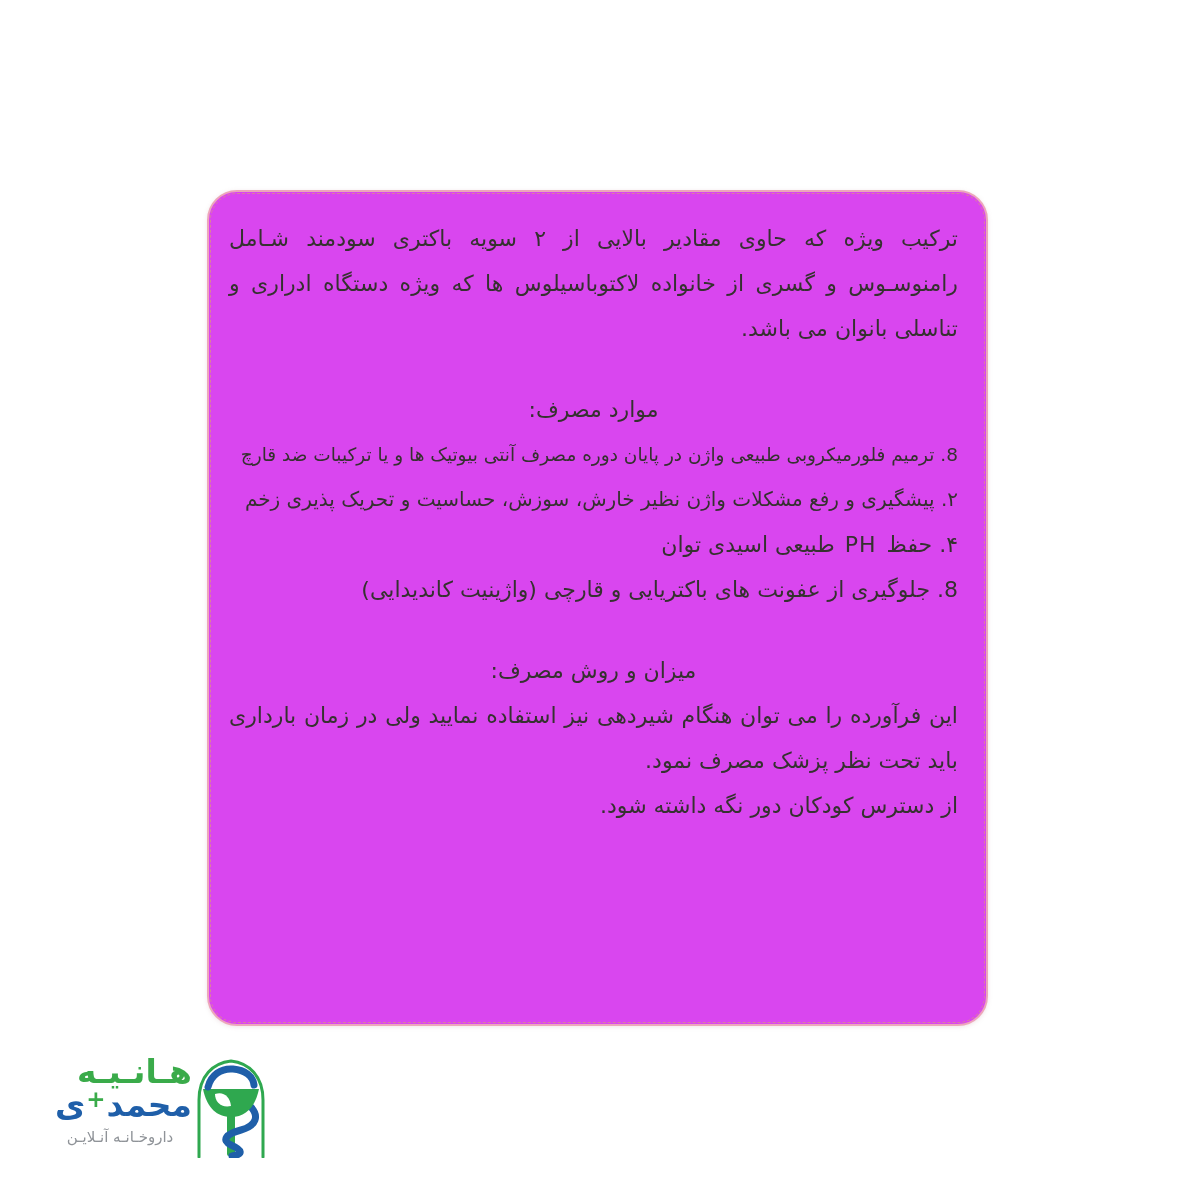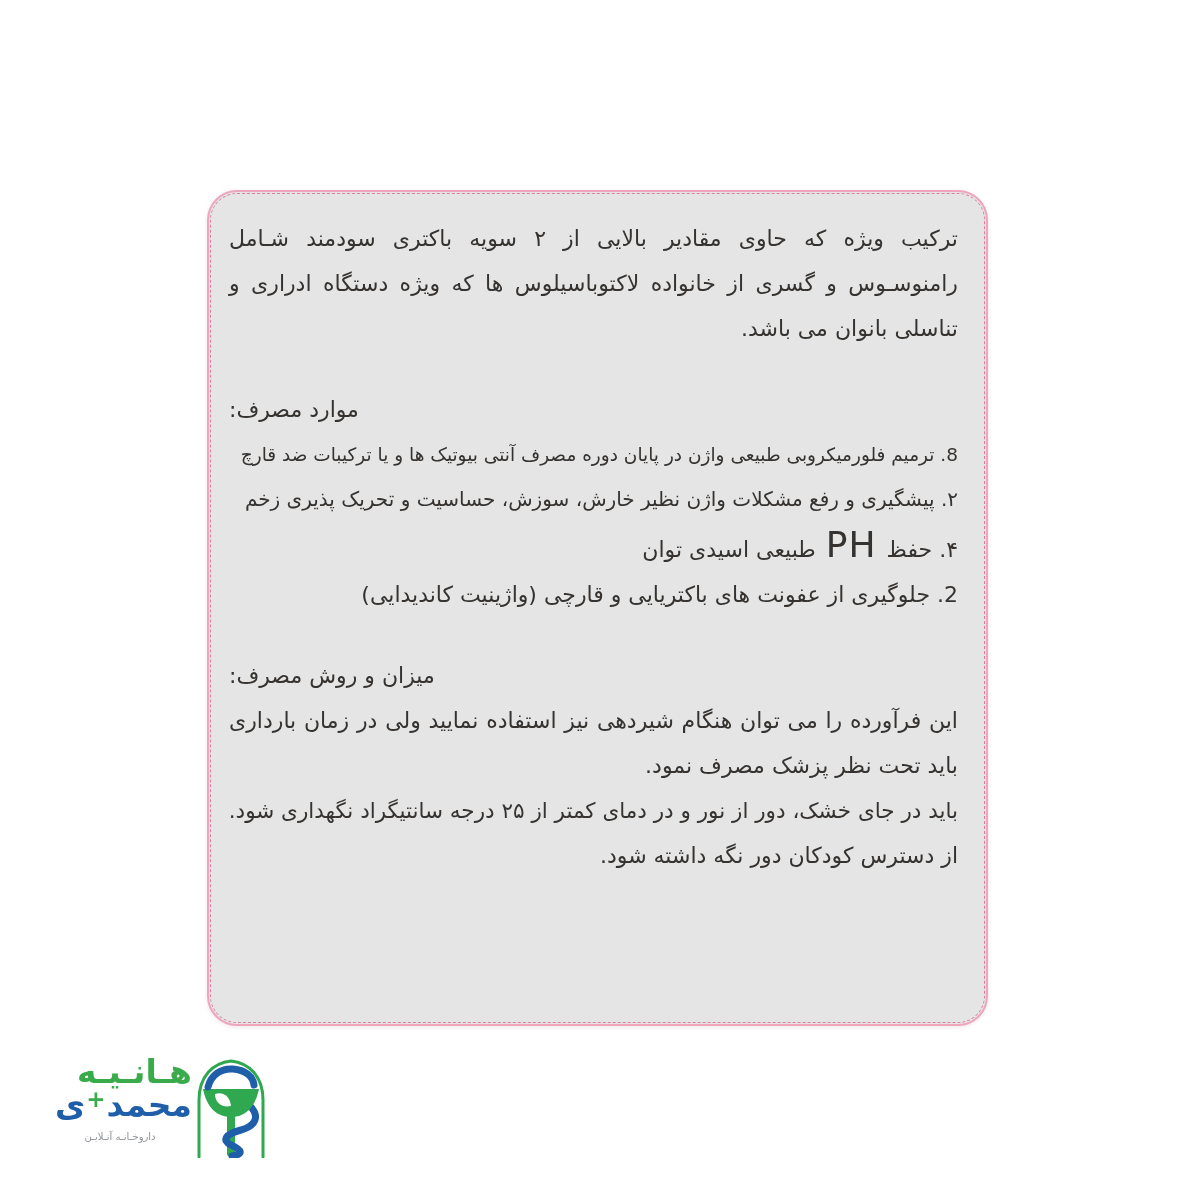--- a/index.html
+++ b/index.html
@@ -5,43 +5,43 @@
   html,body{margin:0;padding:0;}
   body{
     width:1200px;height:1200px;position:relative;overflow:hidden;
     background:#ffffff;
     font-family:"DejaVu Sans",sans-serif;
   }
   
   .card{
     position:absolute;left:207px;top:190px;width:781px;height:836px;
     box-sizing:border-box;
-    background:#e5e5e5;
+    background:#d946ef;
     border:2px solid #eda6bb;
     outline:1px dashed #db7f9d;
     outline-offset:-4px;
     border-radius:30px;
     direction:rtl;
     color:#35322f;
     box-shadow:0 1px 4px rgba(190,150,160,.25);
   }
   .card-inner{
     box-sizing:border-box;
     padding:24px 28px 0 20px;
     height:100%;
     font-size:22px;
     line-height:45px;
   }
   .para{margin:0;text-align:justify;}
-  .heading{margin:36px 0 0 0;text-align:left;}
+  .heading{margin:36px 0 0 0;text-align:center;}
   .line{
     margin:0;text-align:right;white-space:nowrap;overflow:hidden;
   }
   .ph-latin{
-    font-size:36px;
+    font-size:22px;
     letter-spacing:1px;
     padding:0 3px;
     direction:ltr;
     unicode-bidi:embed;
   }
   
   .logo{
     position:absolute;left:50px;top:1056px;width:228px;
     display:flex;align-items:flex-start;
     direction:ltr;
@@ -52,47 +52,46 @@
   }
   .logo-name2{
     color:#1f5fa9;font-weight:bold;font-size:33px;line-height:36px;margin:0;
     direction:rtl;
   }
   .logo-plus{
     color:#3aab4a;font-size:23px;font-weight:bold;
     position:relative;top:-9px;margin:0 1px;display:inline-block;
   }
   .logo-tagline{
-    color:#8f9398;font-size:10px;line-height:14px;margin:4px 2px 0 0;
+    color:#8f9398;font-size:15px;line-height:14px;margin:4px 2px 0 0;
     text-align:center;
   }
   .logo-icon{width:78px;height:102px;flex:0 0 auto;}
 </style>
 </head>
 <body>
 
 <div class="card">
   <div class="card-inner">
 
     <p class="para">ترکیب ویژه که حاوی مقادیر بالایی از ۲ سویه باکتری سودمند شـامل رامنوسـوس و گسری از خانواده لاکتوباسیلوس ها که ویژه دستگاه ادراری و تناسلی بانوان می باشد.</p>
 
     <p class="heading">موارد مصرف:</p>
     <div class="line fit" style="font-size: 18.5px;">8. ترمیم فلورمیکروبی طبیعی واژن در پایان دوره مصرف آنتی بیوتیک ها و یا ترکیبات ضد قارچ</div>
     <div class="line fit" style="font-size: 20px; text-align: right;">۲. پیشگیری و رفع مشکلات واژن نظیر خارش، سوزش، حساسیت و تحریک پذیری زخم</div>
     <div class="line fit">
       <span>۴. حفظ</span>
       <span class="ph-latin">PH</span>
       <span>طبیعی اسیدی توان</span>
     </div>
-    <div class="line fit">2. جلوگیری از عفونت های باکتریایی و قارچی (واژینیت کاندیدایی)</div>
+    <div class="line fit">8. جلوگیری از عفونت های باکتریایی و قارچی (واژینیت کاندیدایی)</div>
 
     <p class="heading">میزان و روش مصرف:</p>
     <p class="para">این فرآورده را می توان هنگام شیردهی نیز استفاده نمایید ولی در زمان بارداری باید تحت نظر پزشک مصرف نمود.</p>
 
-    <div class="line fit" style="font-size: 21.5px;">باید در جای خشک، دور از نور و در دمای کمتر از ۲۵ درجه سانتیگراد نگهداری شود.</div>
     <div class="line">از دسترس کودکان دور نگه داشته شود.</div>
 
   </div>
 </div>
 
 <div class="logo">
   <div class="logo-text">
     <div class="logo-name1">هـانـیـه</div>
     <div class="logo-name2">
       <span>محمد</span><span class="logo-plus">+</span><span>ی</span>

